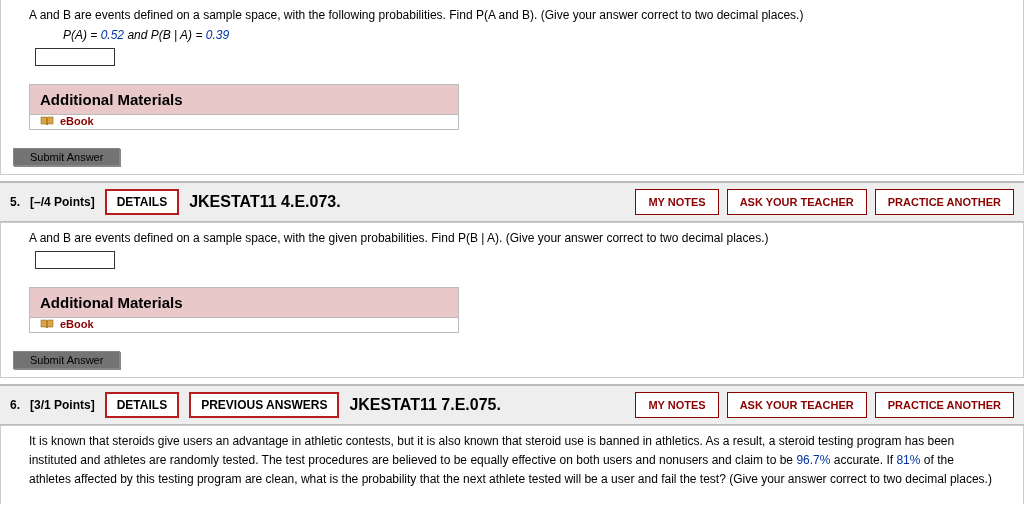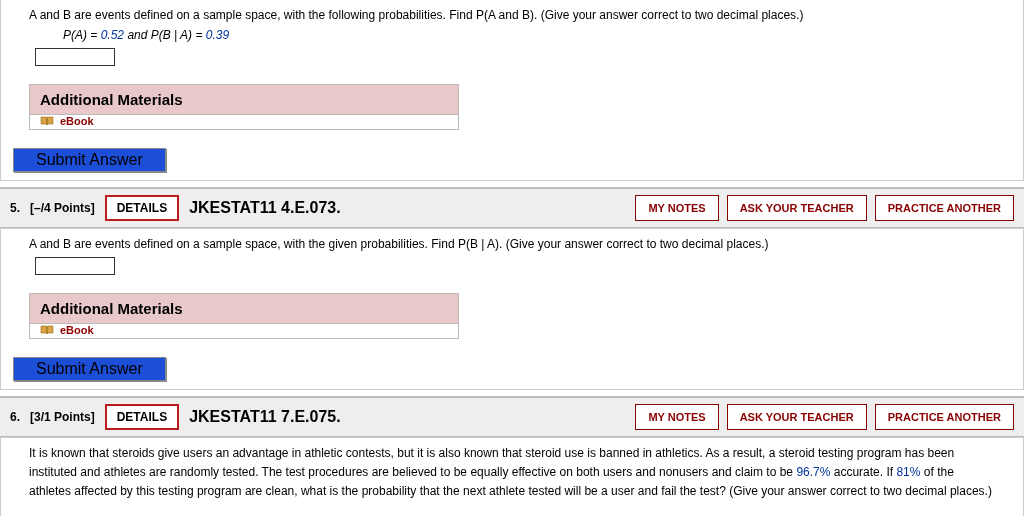--- a/index.html
+++ b/index.html
@@ -9,21 +9,21 @@
   .q-text { margin-bottom: 4px; line-height: 1.5; }
   .q-given { margin-left: 34px; margin-bottom: 6px; }
   .num-val { color: #0033a0; font-weight: normal; }
   .ans-input { width: 80px; height: 18px; border: 1px solid #333; margin-left: 6px; margin-bottom: 10px; display: inline-block; }
   .additional-box { width: 430px; border: 1px solid #bbb; margin-top: 8px; }
   .additional-header { background: #e8c8c8; padding: 6px 10px; font-weight: bold; font-size: 15px; border-bottom: 1px solid #bbb; }
   .additional-body { padding: 0 10px; }
   .ebook-link { color: #8b0000; font-weight: bold; text-decoration: none; font-size: 11px; display: inline-flex; align-items: center; cursor: pointer; }
   .book-icon { width: 14px; height: 10px; margin-right: 6px; display: inline-block; }
   .submit-area { padding: 8px 12px 8px 12px; }
-  .submit-btn { background: #1d4ed8; border: 1px solid #888; padding: 2px 22px; font-size: 16px; cursor: pointer; box-shadow: 1px 1px 0 #888; }
+  .submit-btn { background: #737373; border: 1px solid #888; padding: 2px 16px; font-size: 11px; cursor: pointer; box-shadow: 1px 1px 0 #888; }
   .q-header { background: #eeeeee; border-top: 2px solid #bbb; border-bottom: 1px solid #bbb; padding: 6px 10px; display: flex; align-items: center; justify-content: space-between; gap: 8px; }
   .q-header-left { display: flex; align-items: center; gap: 10px; }
   .q-header-right { display: flex; align-items: flex-start; gap: 8px; }
   .points { font-weight: bold; font-size: 12px; }
   .details-btn, .prev-ans-btn { border: 2px solid #b91c1c; color: #000; background: #fff; padding: 4px 10px; font-weight: bold; font-size: 12px; cursor: pointer; }
   .qref { font-weight: bold; font-size: 16px; }
   .action-btn { border: 1px solid #8b0000; color: #8b0000; background: #fff; padding: 6px 12px; font-weight: bold; font-size: 11px; cursor: pointer; }
 </style>
 </head>
 <body>
@@ -95,20 +95,21 @@
   <div class="submit-area">
     <button class="submit-btn">Submit Answer</button>
   </div>
 </div>
 
 <div class="q-header">
   <div class="q-header-left">
     <span class="points">6.</span>
     <span class="points">[3/1 Points]</span>
     <button class="details-btn">DETAILS</button>
+    <button class="prev-ans-btn">PREVIOUS ANSWERS</button>
     <span class="qref">JKESTAT11 7.E.075.</span>
   </div>
   <div class="q-header-right">
     <button class="action-btn">MY NOTES</button>
     <button class="action-btn">ASK YOUR TEACHER</button>
     <button class="action-btn">PRACTICE ANOTHER</button>
   </div>
 </div>
 
 <div class="question-block" style="border-bottom:none;">

